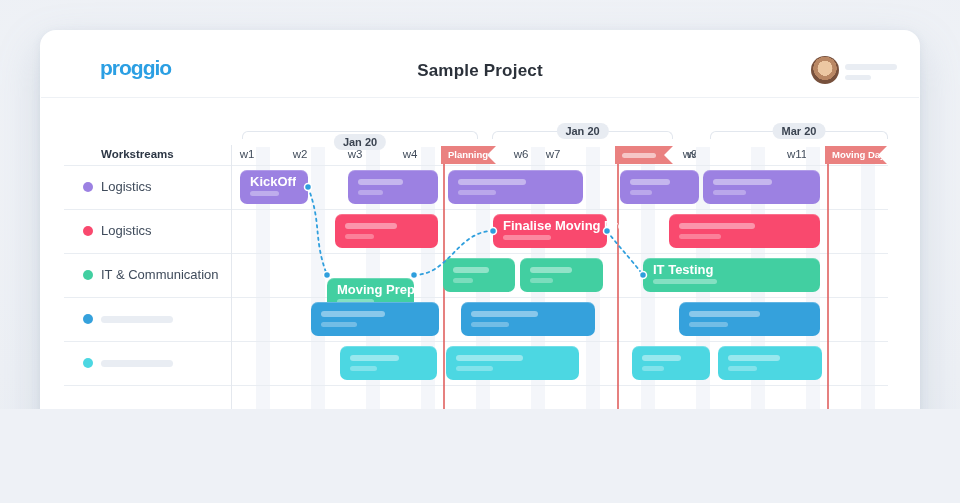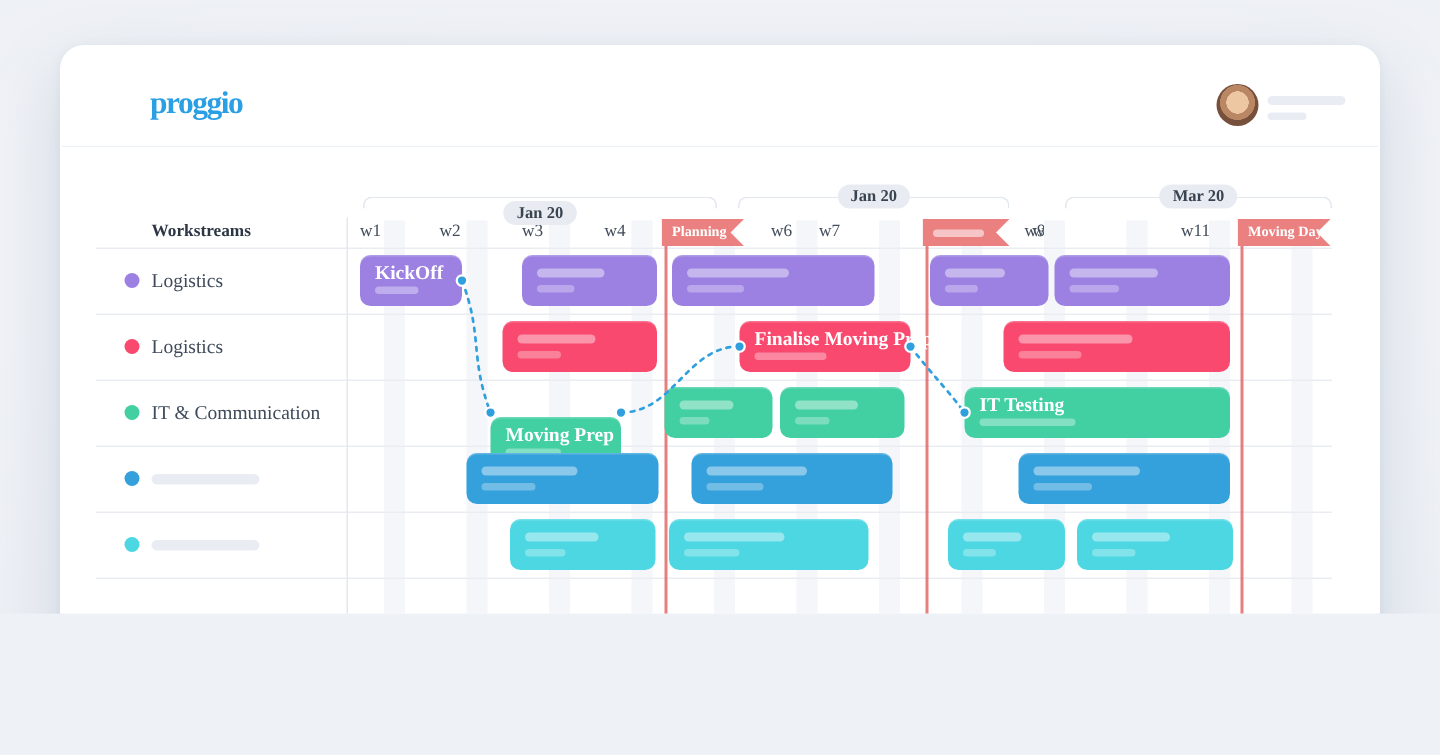--- a/index.html
+++ b/index.html
@@ -1,18 +1,18 @@
 <!DOCTYPE html>
 <html><head>
 <meta charset="utf-8">
 <style>
   html,body{margin:0;padding:0;background:#eef1f6;}
   body{width:960px;height:503px;font-family:"Liberation Sans",sans-serif;-webkit-font-smoothing:antialiased;}
   #stage{position:relative;width:960px;height:409px;overflow:hidden;
-         background:radial-gradient(120% 90% at 50% 40%, #f2f4f8 0%, #edf0f5 70%, #eaeef4 100%);font-family:Liberation Serif, serif;}
+         background:radial-gradient(120% 90% at 50% 40%, #f2f4f8 0%, #edf0f5 70%, #eaeef4 100%);}
   .card{position:absolute;left:40px;top:30px;width:880px;height:426px;background:#ffffff;
         border-radius:16px;box-shadow:0 18px 44px rgba(125,145,170,.26),0 2px 8px rgba(125,145,170,.12);}
   .header{position:absolute;left:41px;top:31px;width:878px;height:66px;background:#fff;
           border-bottom:1px solid #eef1f5;border-radius:16px 16px 0 0;}
   .logo{position:absolute;left:100px;top:56px;font-size:21px;font-weight:bold;letter-spacing:-1px;
         color:#2b9fe3;cursor:pointer;}
   .title{position:absolute;left:0;top:61px;width:960px;text-align:center;font-size:17px;
          font-weight:bold;color:#2b313a;letter-spacing:.2px;}
   .avatar{position:absolute;left:811px;top:56px;width:28px;height:28px;border-radius:50%;cursor:pointer;
           background:radial-gradient(circle at 50% 44%, #ecc7a2 0 35%, #b98764 36% 55%, #77503c 56% 100%);
@@ -45,20 +45,21 @@
   #connector-layer{position:absolute;left:0;top:0;pointer-events:none;z-index:12;}
   .z-grid{z-index:1}.z-line{z-index:3}.z-task{z-index:5}.z-flag{z-index:8}
 </style>
 </head>
 <body>
 
 <div id="stage">
   <div class="card"></div>
   <div class="header"></div>
   <div class="logo">proggio</div>
+  <div class="title">Sample Project</div>
   <div class="avatar"></div>
   <div class="ph" style="left:845px;top:64px;width:52px;height:6px;"></div>
   <div class="ph" style="left:845px;top:75px;width:26px;height:5px;"></div>
   <div class="wshead">Workstreams</div>
   <div id="chart">
       <div class="stripe z-grid" style="left: 256px; top: 147px; width: 14px; height: 283px;"></div>
       <div class="stripe z-grid" style="left: 311px; top: 147px; width: 14px; height: 283px;"></div>
       <div class="stripe z-grid" style="left: 366px; top: 147px; width: 14px; height: 283px;"></div>
       <div class="stripe z-grid" style="left: 421px; top: 147px; width: 14px; height: 283px;"></div>
       <div class="stripe z-grid" style="left: 476px; top: 147px; width: 14px; height: 283px;"></div>

